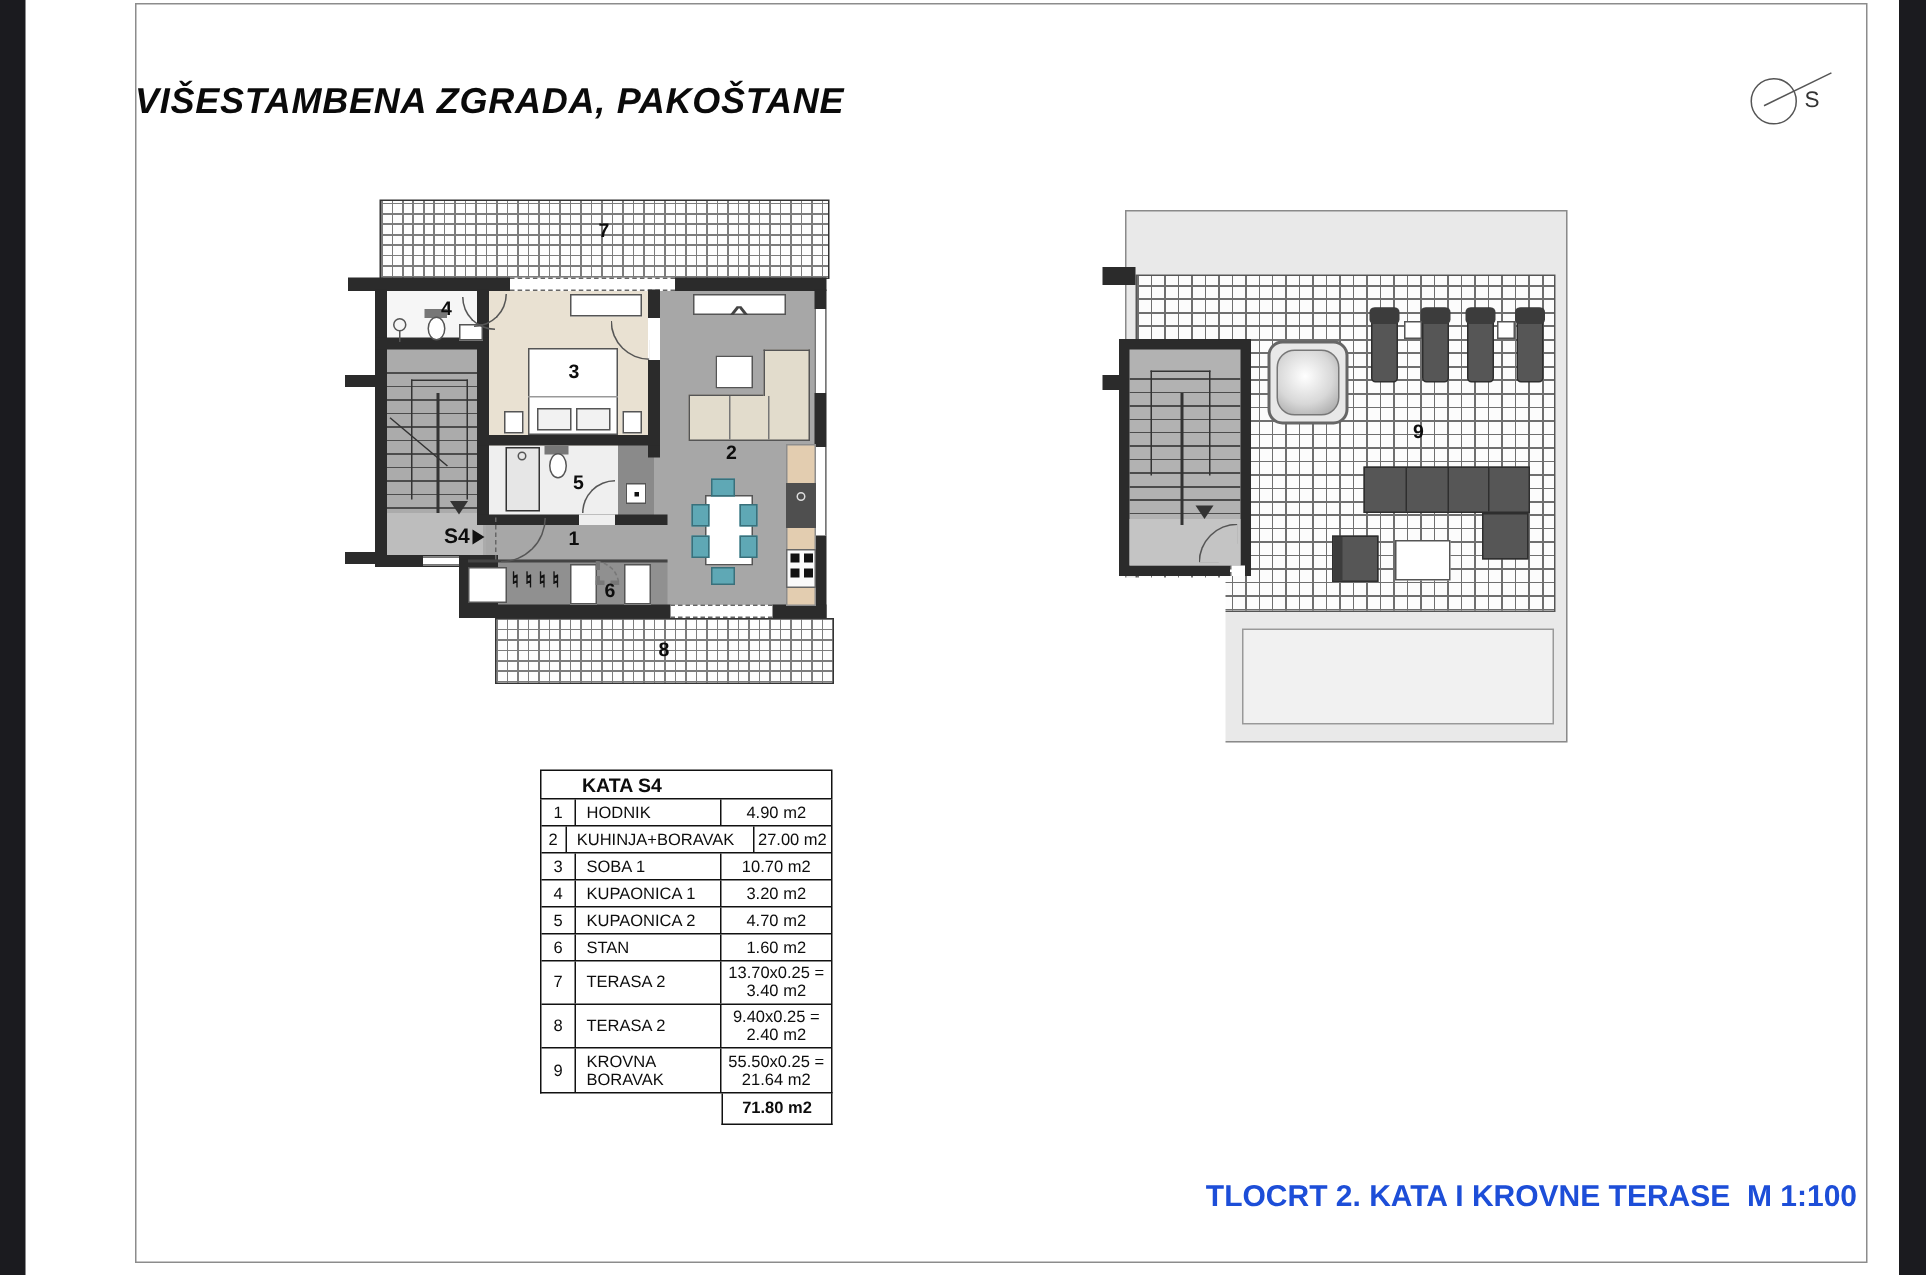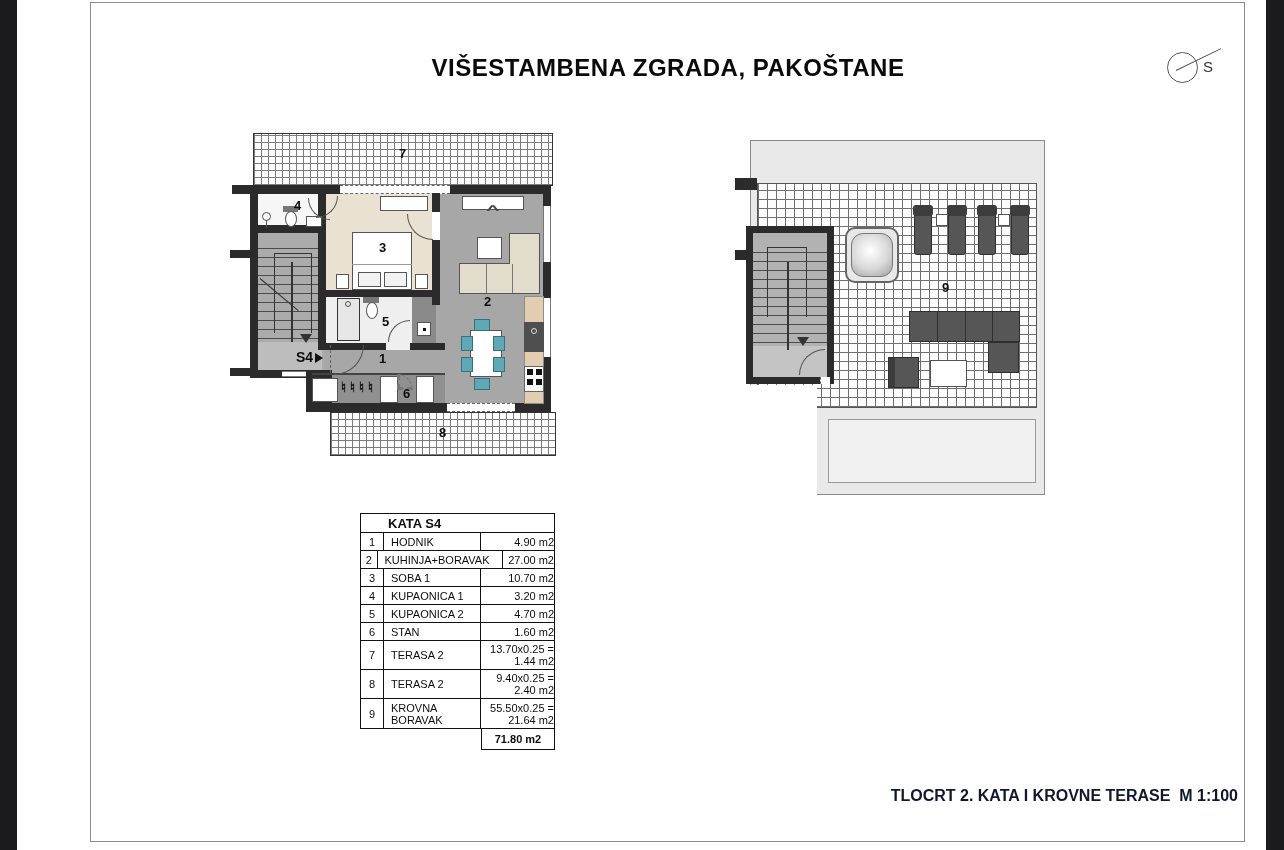--- a/index.html
+++ b/index.html
@@ -24,34 +24,34 @@
   .arc-bl{border-right:none;border-top:none;border-bottom-left-radius:100%;}
   .arc-br{border-left:none;border-top:none;border-bottom-right-radius:100%;}
   .arc-dash{border-style:dashed;border-color:#777;}
   .chair{background:var(--chair,#5fa8b5);border:1px solid #39707b;box-sizing:border-box;}
   .dark{background:var(--dark-furniture,#565656);border:1px solid #2e2e2e;box-sizing:border-box;}
   .tri-down{width:0;height:0;border-left:6px solid transparent;border-right:6px solid transparent;border-top:9px solid #333;}
   .tri-right{display:inline-block;width:0;height:0;border-top:5px solid transparent;border-bottom:5px solid transparent;border-left:8px solid #111;margin-left:2px;}
   .hang::before{content:"\266E";font-weight:bold;font-size:14px;color:#111;}
   .chev{font-size:10px;display:inline-block;transform:scaleX(2.6);color:#444;}
   
-  .title{position:absolute;left:90px;width:1156px;top:54px;text-align:center;
-         font-size:24px;font-weight:bold;letter-spacing:.5px;color:#0a0a0a;}
-  .caption{position:absolute;right:46px;top:787px;font-size:16px;font-weight:bold;color:#0f172a;white-space:pre;}
+  .title{position:absolute;left:90px;width:1156px;top:54px;text-align:left;
+         font-size:24px;font-weight:bold;letter-spacing:.5px;color:#0a0a0a;font-style:italic;}
+  .caption{position:absolute;right:46px;top:787px;font-size:20px;font-weight:bold;color:#1d4ed8;white-space:pre;}
   
   .atable{position:absolute;left:360px;top:513px;width:195px;font-size:11px;color:#0d0d0d;}
   .thead{height:20px;border:1.5px solid #111;display:flex;align-items:center;box-sizing:border-box;}
   .thead span{font-weight:bold;font-size:13px;padding-left:27px;}
   .rows{border:1px solid #111;border-top:none;box-sizing:border-box;}
   .trow{display:flex;align-items:stretch;height:18px;border-bottom:1px solid #111;box-sizing:border-box;}
   .trow.tall{height:29px;}
   .trow:last-child{border-bottom:none;}
   .c-num{width:23px;border-right:1px solid #111;display:flex;align-items:center;justify-content:center;box-sizing:border-box;}
   .c-name{flex:1;display:flex;align-items:center;padding-left:7px;}
-  .c-val{width:74px;border-left:1px solid #111;display:flex;flex-direction:column;align-items:flex-end;justify-content:center;line-height:12px;box-sizing:border-box;margin-left:12px;}
+  .c-val{width:74px;border-left:1px solid #111;display:flex;flex-direction:column;align-items:center;justify-content:center;line-height:12px;box-sizing:border-box;margin-left:12px;}
   .v2:empty{display:none;}
   .ttotal{display:flex;justify-content:flex-end;}
   .ttotal .box{width:74px;height:21px;border:1px solid #111;border-top:none;display:flex;align-items:center;justify-content:center;font-weight:bold;box-sizing:border-box;}
 </style>
 </head>
 <body>
 
 <div class="a" style="left:90px;top:2px;width:1155px;height:840px;border:1.5px solid var(--sheet-border,#8c8c8c);box-sizing:border-box;background:#fff;"></div>
 <div class="a" style="left:0;top:0;width:17px;height:850px;background:var(--side-bar,#1b1b1f);"></div>
 <div class="a" style="left:1266px;top:0;width:18px;height:850px;background:var(--side-bar,#1b1b1f);"></div>
@@ -273,21 +273,21 @@
       <span class="c-name">STAN</span>
       <span class="c-val">
           <span class="v1">1.60 m2</span>
         </span>
     </div>
     <div class="trow tall">
       <span class="c-num">7</span>
       <span class="c-name">TERASA 2</span>
       <span class="c-val">
           <span class="v1">13.70x0.25 =</span>
-          <span class="v2">1.44 m2</span>
+          <span class="v2">3.40 m2</span>
         </span>
     </div>
     <div class="trow tall">
       <span class="c-num">8</span>
       <span class="c-name">TERASA 2</span>
       <span class="c-val">
           <span class="v1">9.40x0.25 =</span>
           <span class="v2">2.40 m2</span>
         </span>
     </div>

